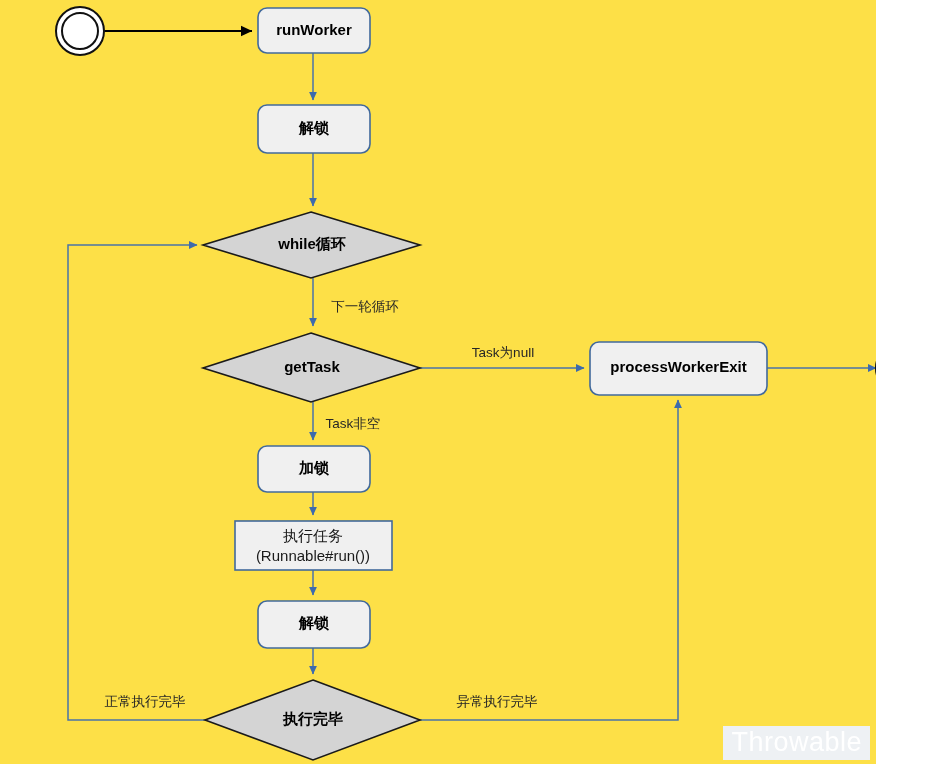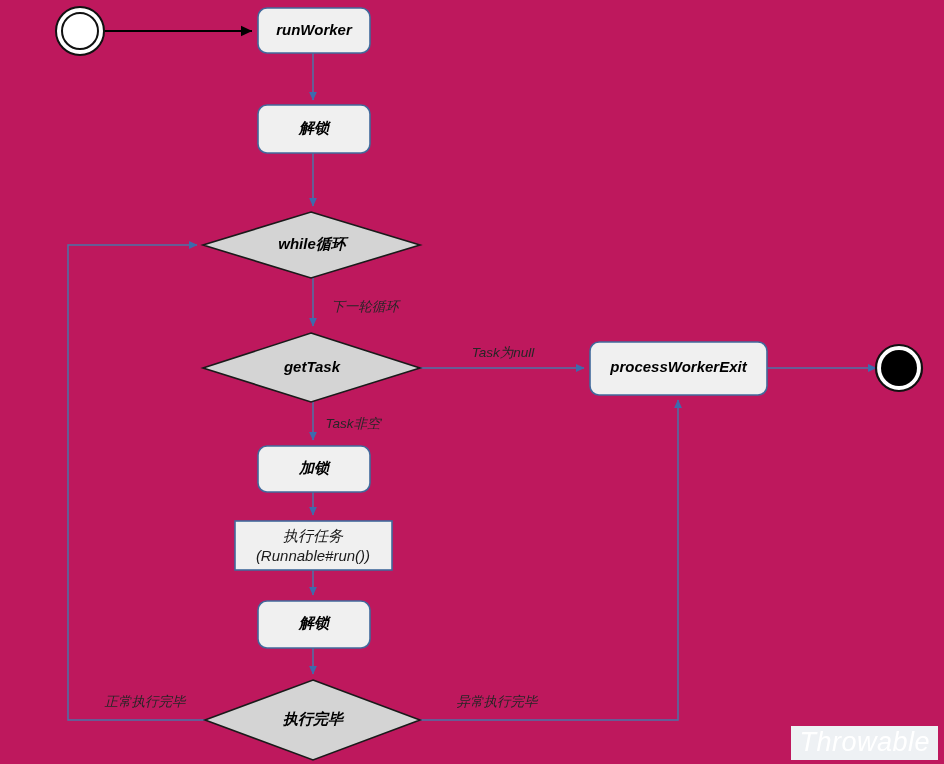--- a/index.html
+++ b/index.html
@@ -6,25 +6,24 @@
   html, body {
     margin: 0;
     padding: 0;
     background: #ffffff;
   }
   body {
     font-family: "Liberation Sans", "DejaVu Sans", sans-serif;
   }
   #canvas {
     position: relative;
-    width: 944px;
+    width: 876px;
     height: 764px;
-    background: #be185d;
+    background: #fde047;
     overflow: hidden;
-    font-style: italic;
   }
   svg#flow {
     position: absolute;
     top: 0;
     left: 0;
     width: 944px;
     height: 764px;
   }
   .node-rect {
     fill: #f0f0f0;

